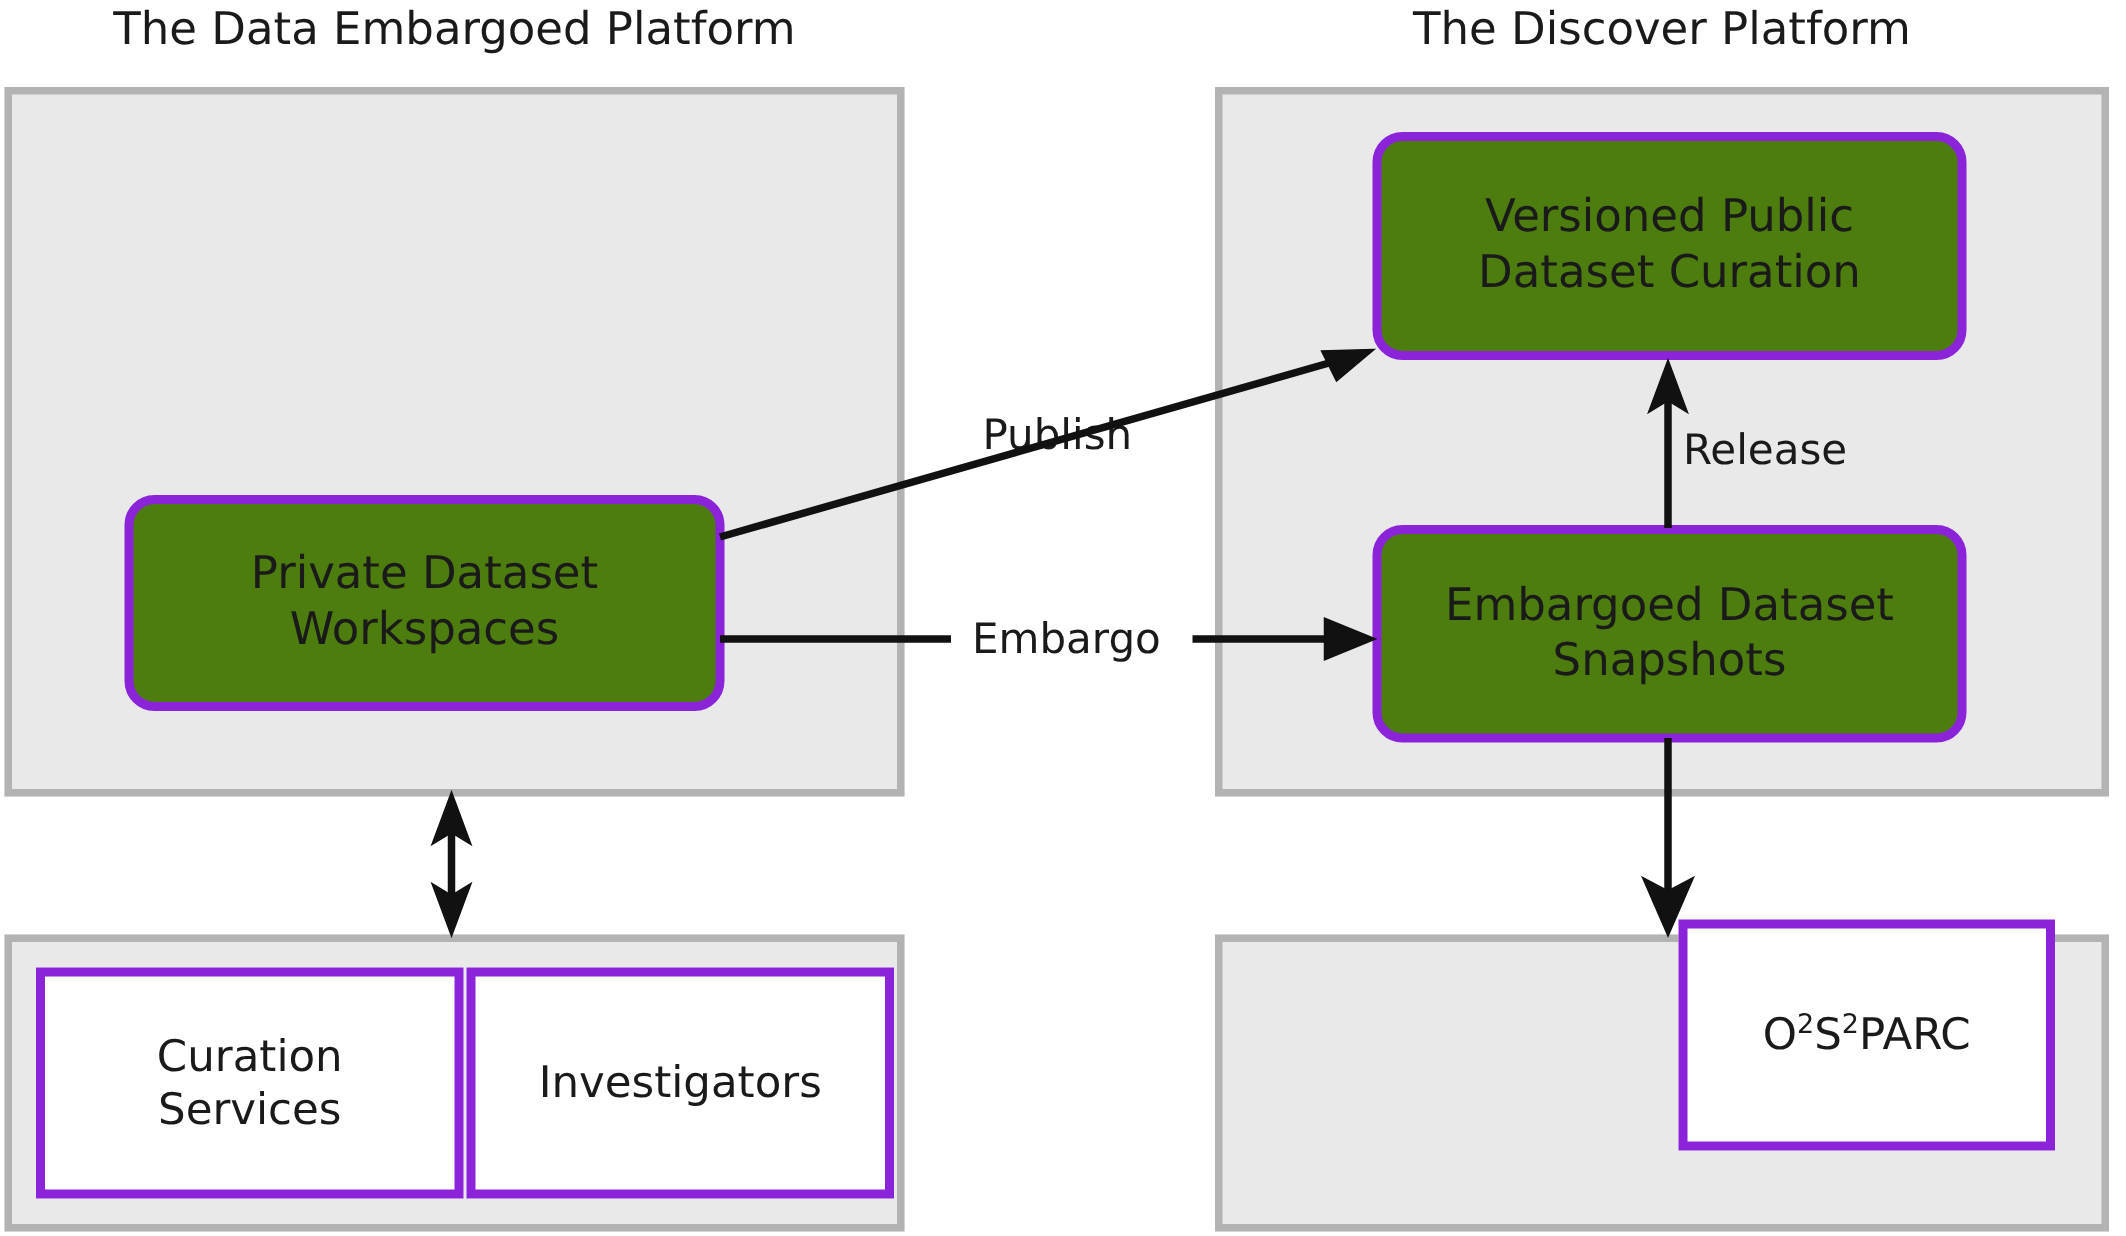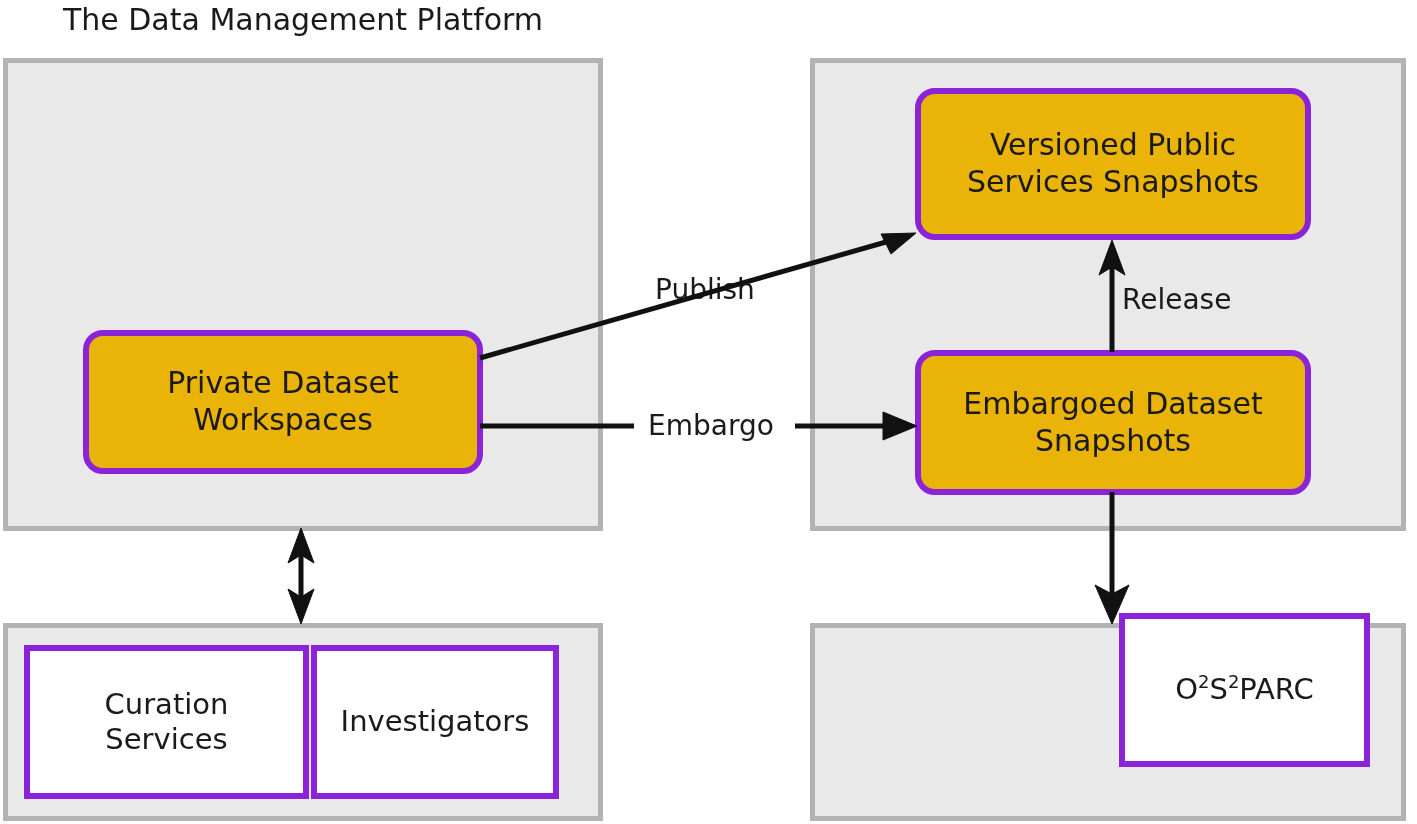--- a/index.html
+++ b/index.html
@@ -40,21 +40,21 @@
     box-sizing: border-box;
   }
   #panel-dmp      { left: 3px;   top: 58px;  width: 600px; height: 473px; }
   #panel-discover { left: 810px; top: 58px;  width: 596px; height: 473px; }
   #panel-dmp-consumers      { left: 3px;   top: 623px; width: 600px; height: 198px; }
   #panel-discover-consumers { left: 810px; top: 623px; width: 596px; height: 198px; }
 
   
   .node {
     position: absolute;
-    background: #eab308;
+    background: #4d7c0f;
     border: 6px solid #8b23d9;
     border-radius: 20px;
     box-sizing: border-box;
     display: flex;
     align-items: center;
     justify-content: center;
     text-align: center;
     font-size: 30px;
     line-height: 1.22;
     color: #1a1a1a;
@@ -72,21 +72,21 @@
     box-sizing: border-box;
     display: flex;
     align-items: center;
     justify-content: center;
     text-align: center;
     font-size: 29px;
     line-height: 1.22;
     color: #1a1a1a;
   }
   #consumer-curation      { left: 24px;   top: 645px; width: 285px; height: 154px; }
-  #consumer-investigators { left: 311px;  top: 645px; width: 248px; height: 154px; }
+  #consumer-investigators { left: 311px;  top: 645px; width: 285px; height: 154px; }
   #consumer-sparc-portal  { left: 828px;  top: 645px; width: 266px; height: 154px; }
   #consumer-o2s2parc      { left: 1119px; top: 613px; width: 251px; height: 154px; }
   .sup { font-size: 0.62em; vertical-align: super; line-height: 0; }
 
   
   .edge-label {
     position: absolute;
     font-size: 28px;
     color: #1a1a1a;
     white-space: nowrap;
@@ -103,38 +103,39 @@
     height: 824px;
     pointer-events: none;
   }
   #connectors line, #connectors path { stroke: #111111; }
 </style>
 </head>
 <body>
 
 <div id="canvas">
 
-  <div class="col-title" id="title-left">The Data Management Platform</div>
+  <div class="col-title" id="title-left">The Data Embargoed Platform</div>
+  <div class="col-title" id="title-right">The Discover Platform</div>
 
   <div class="panel" id="panel-dmp"></div>
   <div class="panel" id="panel-discover"></div>
   <div class="panel" id="panel-dmp-consumers"></div>
   <div class="panel" id="panel-discover-consumers"></div>
 
   <div class="node" id="node-private">
     <span>
       <span>Private Dataset</span><br>
       <span>Workspaces</span>
     </span>
   </div>
 
   <div class="node" id="node-versioned">
     <span>
       <span>Versioned Public</span><br>
-      <span>Services Snapshots</span>
+      <span>Dataset Curation</span>
     </span>
   </div>
 
   <div class="node" id="node-embargoed">
     <span>
       <span>Embargoed Dataset</span><br>
       <span>Snapshots</span>
     </span>
   </div>
 

